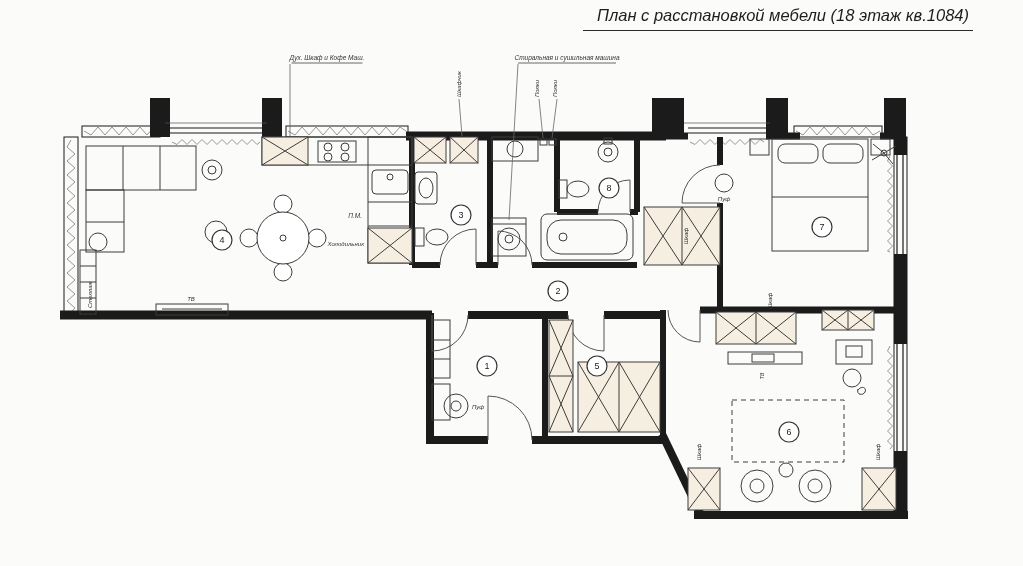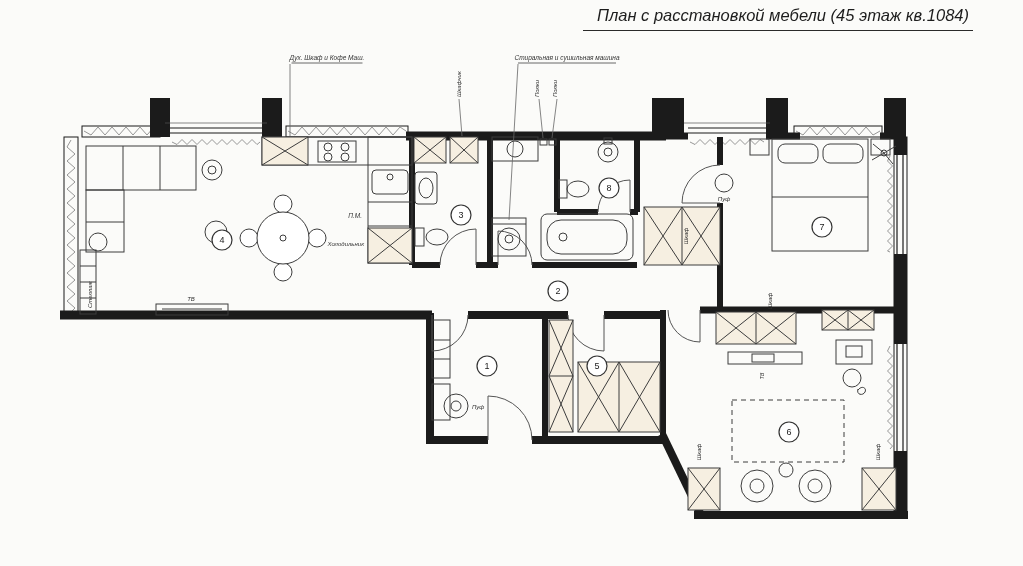--- a/index.html
+++ b/index.html
@@ -26,21 +26,21 @@
   .label-underline{stroke:#444;stroke-width:.8}
   .room-circle{fill:#fff;stroke:#333;stroke-width:1.2}
   .room-num{fill:#222}
 </style>
 </head>
 <body>
 
 <div class="page" style="--wall: #1b1b1b; --fur: #3d3d3d; --hatch: #8a8a8a; --cab: #f6efe1; --paper: #fbfbf9;">
 
   <div class="title-block">
-    <span>План с расстановкой мебели (45 этаж кв.1084)</span>
+    <span>План с расстановкой мебели (18 этаж кв.1084)</span>
   </div>
 
   <svg width="1023" height="566" viewBox="0 0 1023 566">
 
     <g id="hatch-layer">
       <rect class="band" x="64" y="137" width="14" height="180"></rect>
       <rect class="band" x="82" y="126" width="78" height="11"></rect>
       <rect class="band" x="286" y="126" width="122" height="11"></rect>
       <rect class="band" x="794" y="126" width="88" height="11"></rect>
       <rect class="band" x="894" y="137" width="13" height="380"></rect>

